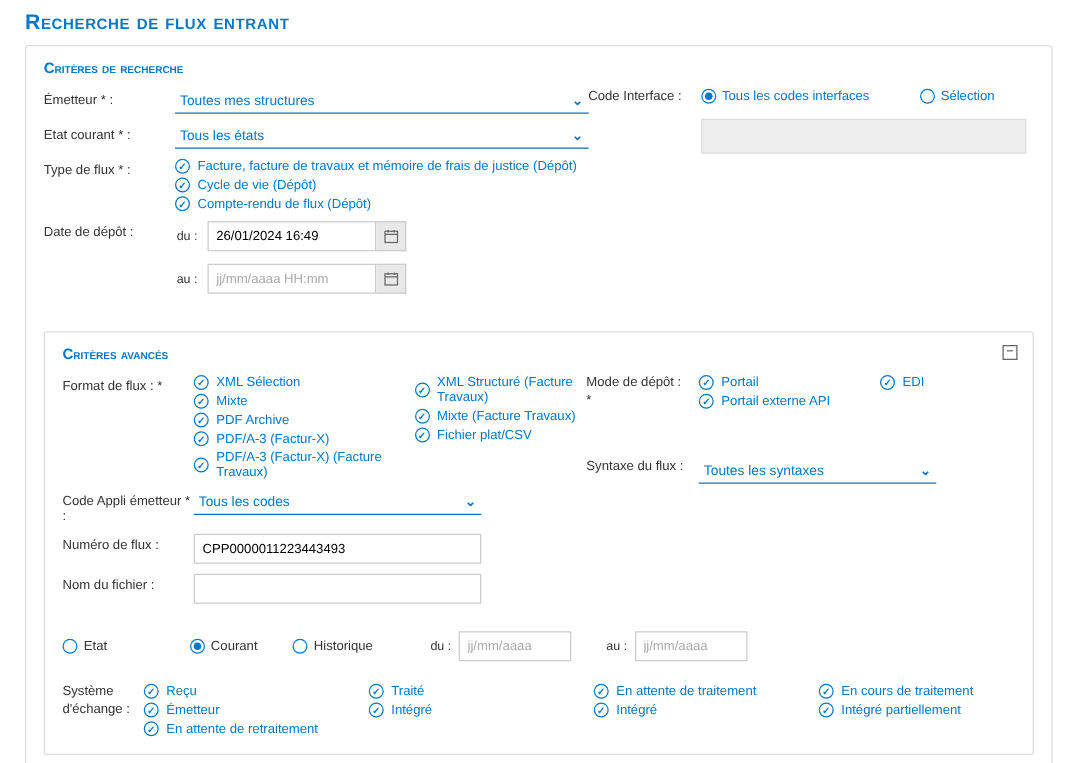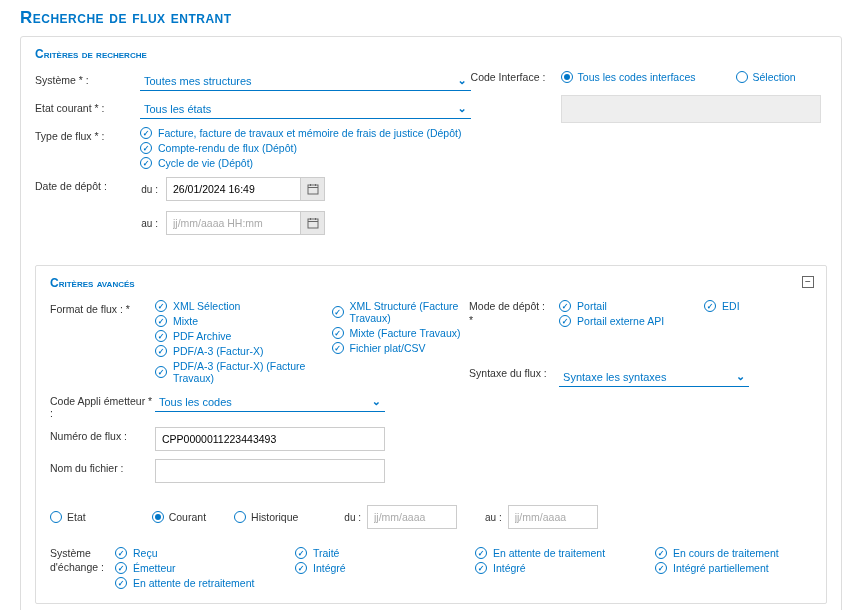--- a/index.html
+++ b/index.html
@@ -57,21 +57,21 @@
 
 <div class="page-title">Recherche de flux entrant</div>
 
 <div class="outer-panel">
   <div class="section-title">Critères de recherche</div>
 
   <div class="row">
 
     <div class="left-col">
       <div class="field-row">
-        <div class="label">Système * :</div>
+        <div class="label">Émetteur * :</div>
         <div class="value-area">
           <div class="dropdown">
             <span>Toutes mes structures</span>
             <span class="chev">⌄</span>
           </div>
         </div>
       </div>
 
       <div class="field-row">
         <div class="label">Etat courant * :</div>
@@ -85,25 +85,25 @@
 
       <div class="field-row">
         <div class="label">Type de flux * :</div>
         <div class="value-area checkbox-list">
           <div class="checkbox-item">
               <span class="cb checked"></span>
               <span>Facture, facture de travaux et mémoire de frais de justice (Dépôt)</span>
             </div>
           <div class="checkbox-item">
               <span class="cb checked"></span>
+              <span>Cycle de vie (Dépôt)</span>
+            </div>
+          <div class="checkbox-item">
+              <span class="cb checked"></span>
               <span>Compte-rendu de flux (Dépôt)</span>
-            </div>
-          <div class="checkbox-item">
-              <span class="cb checked"></span>
-              <span>Cycle de vie (Dépôt)</span>
             </div>
         </div>
       </div>
 
       <div class="field-row">
         <div class="label">Date de dépôt :</div>
         <div class="value-area">
           <div class="date-row">
             <span class="date-label">du :</span>
             <div class="date-input-wrap">
@@ -254,21 +254,21 @@
                   <span>EDI</span>
                 </div>
             </div>
           </div>
         </div>
 
         <div class="right-field-row" style="margin-top:40px;">
           <div class="right-label">Syntaxe du flux :</div>
           <div style="flex:1;">
             <div class="dropdown" style="width:100%; max-width:190px;">
-              <span>Syntaxe les syntaxes</span>
+              <span>Toutes les syntaxes</span>
               <span class="chev">⌄</span>
             </div>
           </div>
         </div>
       </div>
     </div>
 
     <div class="etat-section">
       <span class="radio-item">
           <span class="radio"></span>

